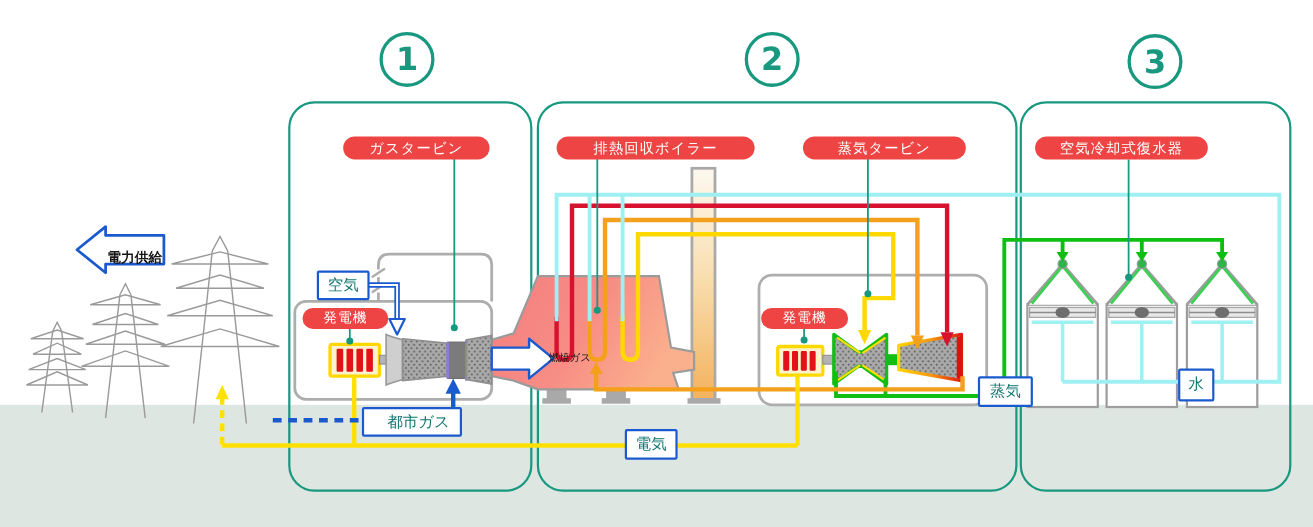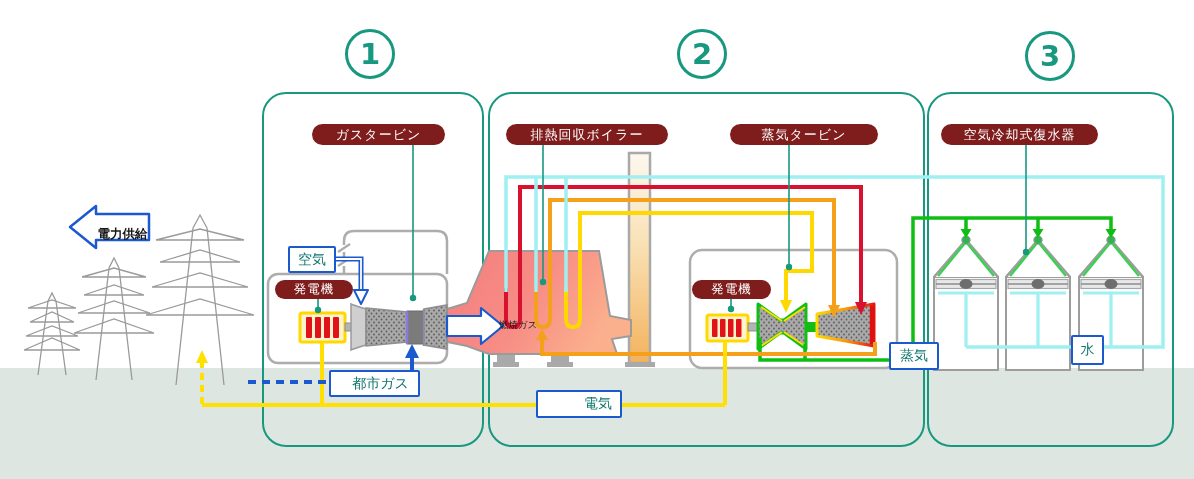--- a/index.html
+++ b/index.html
@@ -4,21 +4,21 @@
 <style>
   html,body{margin:0;padding:0;background:#fff;}
   #stage{position:relative;width:1194px;height:479px;background:#ffffff;overflow:hidden;
          font-family:"DejaVu Sans","Liberation Sans",sans-serif;}
   .ground{position:absolute;left:0;top:368px;width:1194px;height:111px;background:#dee6e2;z-index:0;}
   .section{position:absolute;border:2px solid #17987f;border-radius:24px;background:transparent;z-index:1;}
   #svgLayer{position:absolute;left:0;top:0;z-index:2;}
   .numcircle{position:absolute;width:44px;height:44px;border:3px solid #17987f;border-radius:50%;
              color:#17987f;font-size:29px;font-weight:bold;display:flex;align-items:center;justify-content:center;
              background:#fff;z-index:3;}
-  .pill{position:absolute;background:#7f1d1d;color:#fff;border-radius:12px;font-size:13px;letter-spacing:1px;
+  .pill{position:absolute;background:#ef4444;color:#fff;border-radius:12px;font-size:13px;letter-spacing:1px;
         display:flex;align-items:center;justify-content:center;z-index:3;white-space:nowrap;}
   .bluebox{position:absolute;background:#fff;border:2px solid #1b59cf;color:#0f766e;font-size:14px;
            display:flex;align-items:center;justify-content:center;z-index:3;border-radius:2px;white-space:nowrap;}
   .plain{position:absolute;color:#151515;display:flex;align-items:center;justify-content:center;
          z-index:3;white-space:nowrap;}
 </style>
 </head>
 <body>
 
 <div id="stage">
@@ -222,27 +222,27 @@
       <span>1</span>
     </div>
   <div class="numcircle" style="left:677px;top:29px;">
       <span>2</span>
     </div>
   <div class="numcircle" style="left:1025px;top:31px;">
       <span>3</span>
     </div>
 
   <div class="pill" style="left:312px;top:124px;width:133px;height:21px;">ガスタービン</div>
-  <div class="pill" style="left:506px;top:124px;width:162px;height:21px;">排熱回収ボイラー</div>
+  <div class="pill" style="left:506px;top:124px;width:180px;height:21px;">排熱回収ボイラー</div>
   <div class="pill" style="left:730px;top:124px;width:148px;height:21px;text-align:right;">蒸気タービン</div>
   <div class="pill" style="left:941px;top:124px;width:157px;height:21px;">空気冷却式復水器</div>
   <div class="pill" style="left:275px;top:280px;width:78px;height:19px;font-size:12.5px;">発電機</div>
   <div class="pill" style="left:692px;top:280px;width:79px;height:19px;font-size:12.5px;">発電機</div>
 
   <div class="plain" style="left:97px;top:216px;width:51px;height:36px;font-size:12.5px;font-weight:bold;">電力供給</div>
   <div class="bluebox" style="left:288px;top:246px;width:44px;height:23px;">空気</div>
   <div class="bluebox" style="left:329px;top:370px;width:75px;height:23px;padding-left:12px;">都市ガス</div>
   <div class="plain" style="left:448px;top:319px;width:44px;height:13px;font-size:9.5px;margin-left:48px;">燃焼ガス</div>
-  <div class="bluebox" style="left:536px;top:390px;width:44px;height:24px;padding-left:38px;">電気</div>
+  <div class="bluebox" style="left:568px;top:390px;width:44px;height:24px;">電気</div>
   <div class="bluebox" style="left:877px;top:342px;width:46px;height:24px;margin-left:12px;">蒸気</div>
   <div class="bluebox" style="left:1071px;top:335px;width:29px;height:26px;">水</div>
 
 </div>
 
 </body></html>

